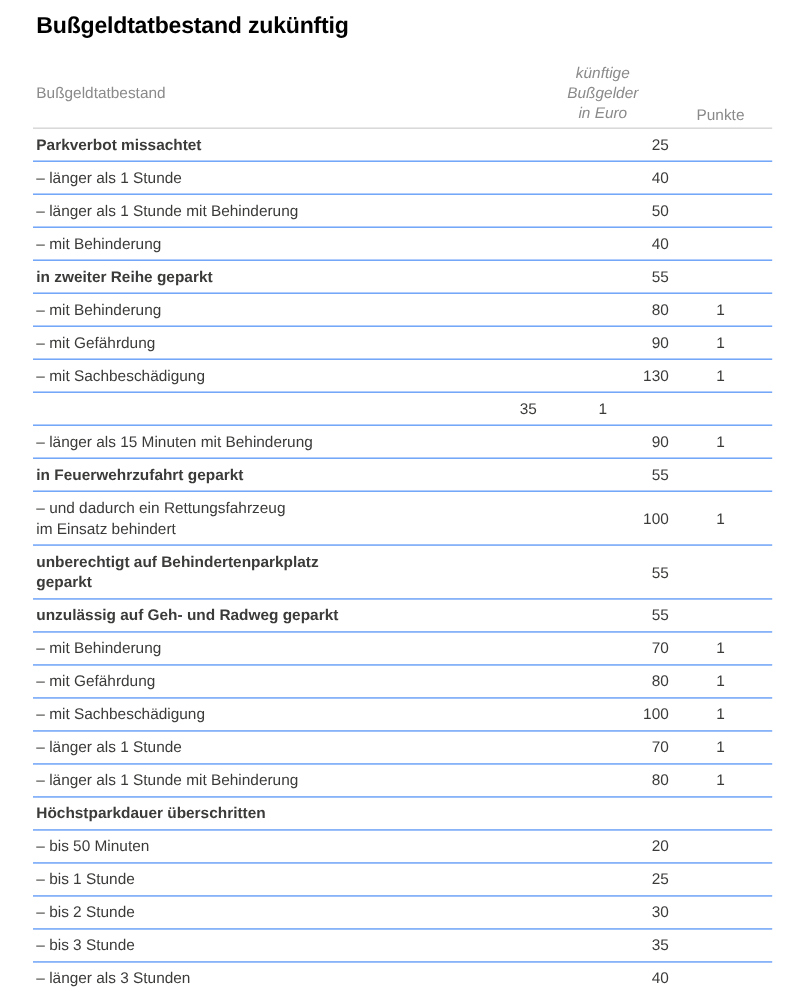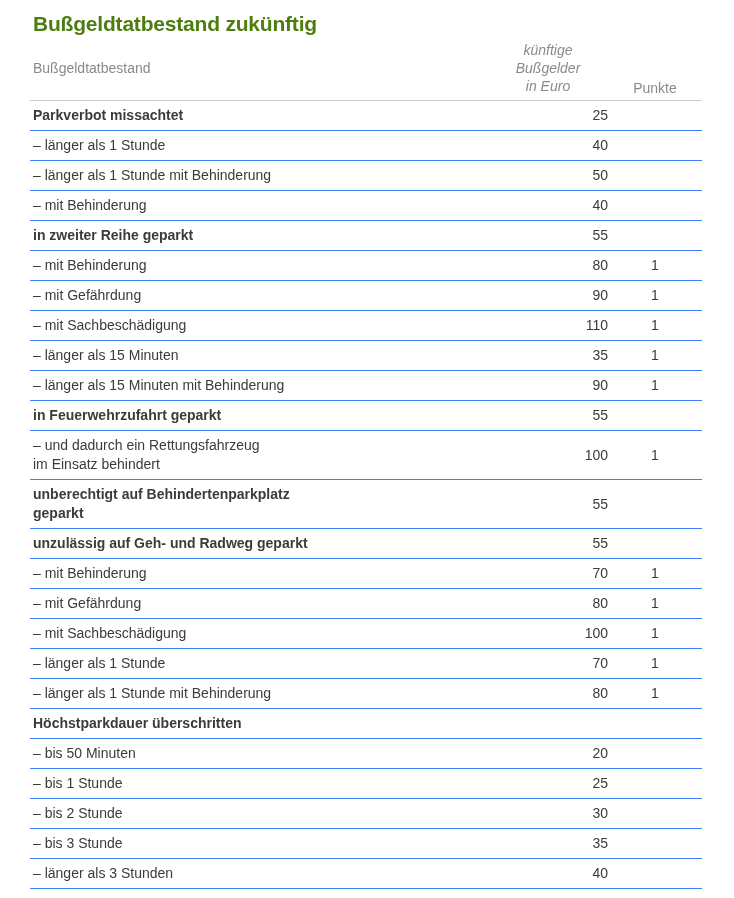--- a/index.html
+++ b/index.html
@@ -10,24 +10,25 @@
     color: #3b3b3a;
     overflow: hidden;
   }
   .wrap {
     padding: 12px 32px 0 30px;
     width: 702px;
   }
   .page-title {
     font-size: 21px;
     font-weight: bold;
-    color: #4d7c0f;
+    color: #000000;
     letter-spacing: -0.2px;
     line-height: 1.1;
     padding-left: 3px;
+    margin-bottom: 16px;
   }
   .table {
     width: 672px;
     font-size: 14px;
   }
   .grid-row {
     display: grid;
     grid-template-columns: 458px 120px 94px;
     align-items: center;
   }
@@ -127,26 +128,25 @@
   </div>
 
   <div class="grid-row row">
     <div class="cell-offense">– mit Gefährdung</div>
     <div class="cell-fine">90</div>
     <div class="cell-points">1</div>
   </div>
 
   <div class="grid-row row">
     <div class="cell-offense">– mit Sachbeschädigung</div>
-    <div class="cell-fine">110</div>
-    <div class="cell-points">1</div>
-  </div>
-
-  <div class="grid-row row">
-    <div class="cell-offense">– länger als 15 Minuten</div>
+    <div class="cell-fine">130</div>
+    <div class="cell-points">1</div>
+  </div>
+
+  <div class="grid-row row">
     <div class="cell-fine">35</div>
     <div class="cell-points">1</div>
   </div>
 
   <div class="grid-row row">
     <div class="cell-offense">– länger als 15 Minuten mit Behinderung</div>
     <div class="cell-fine">90</div>
     <div class="cell-points">1</div>
   </div>
 

